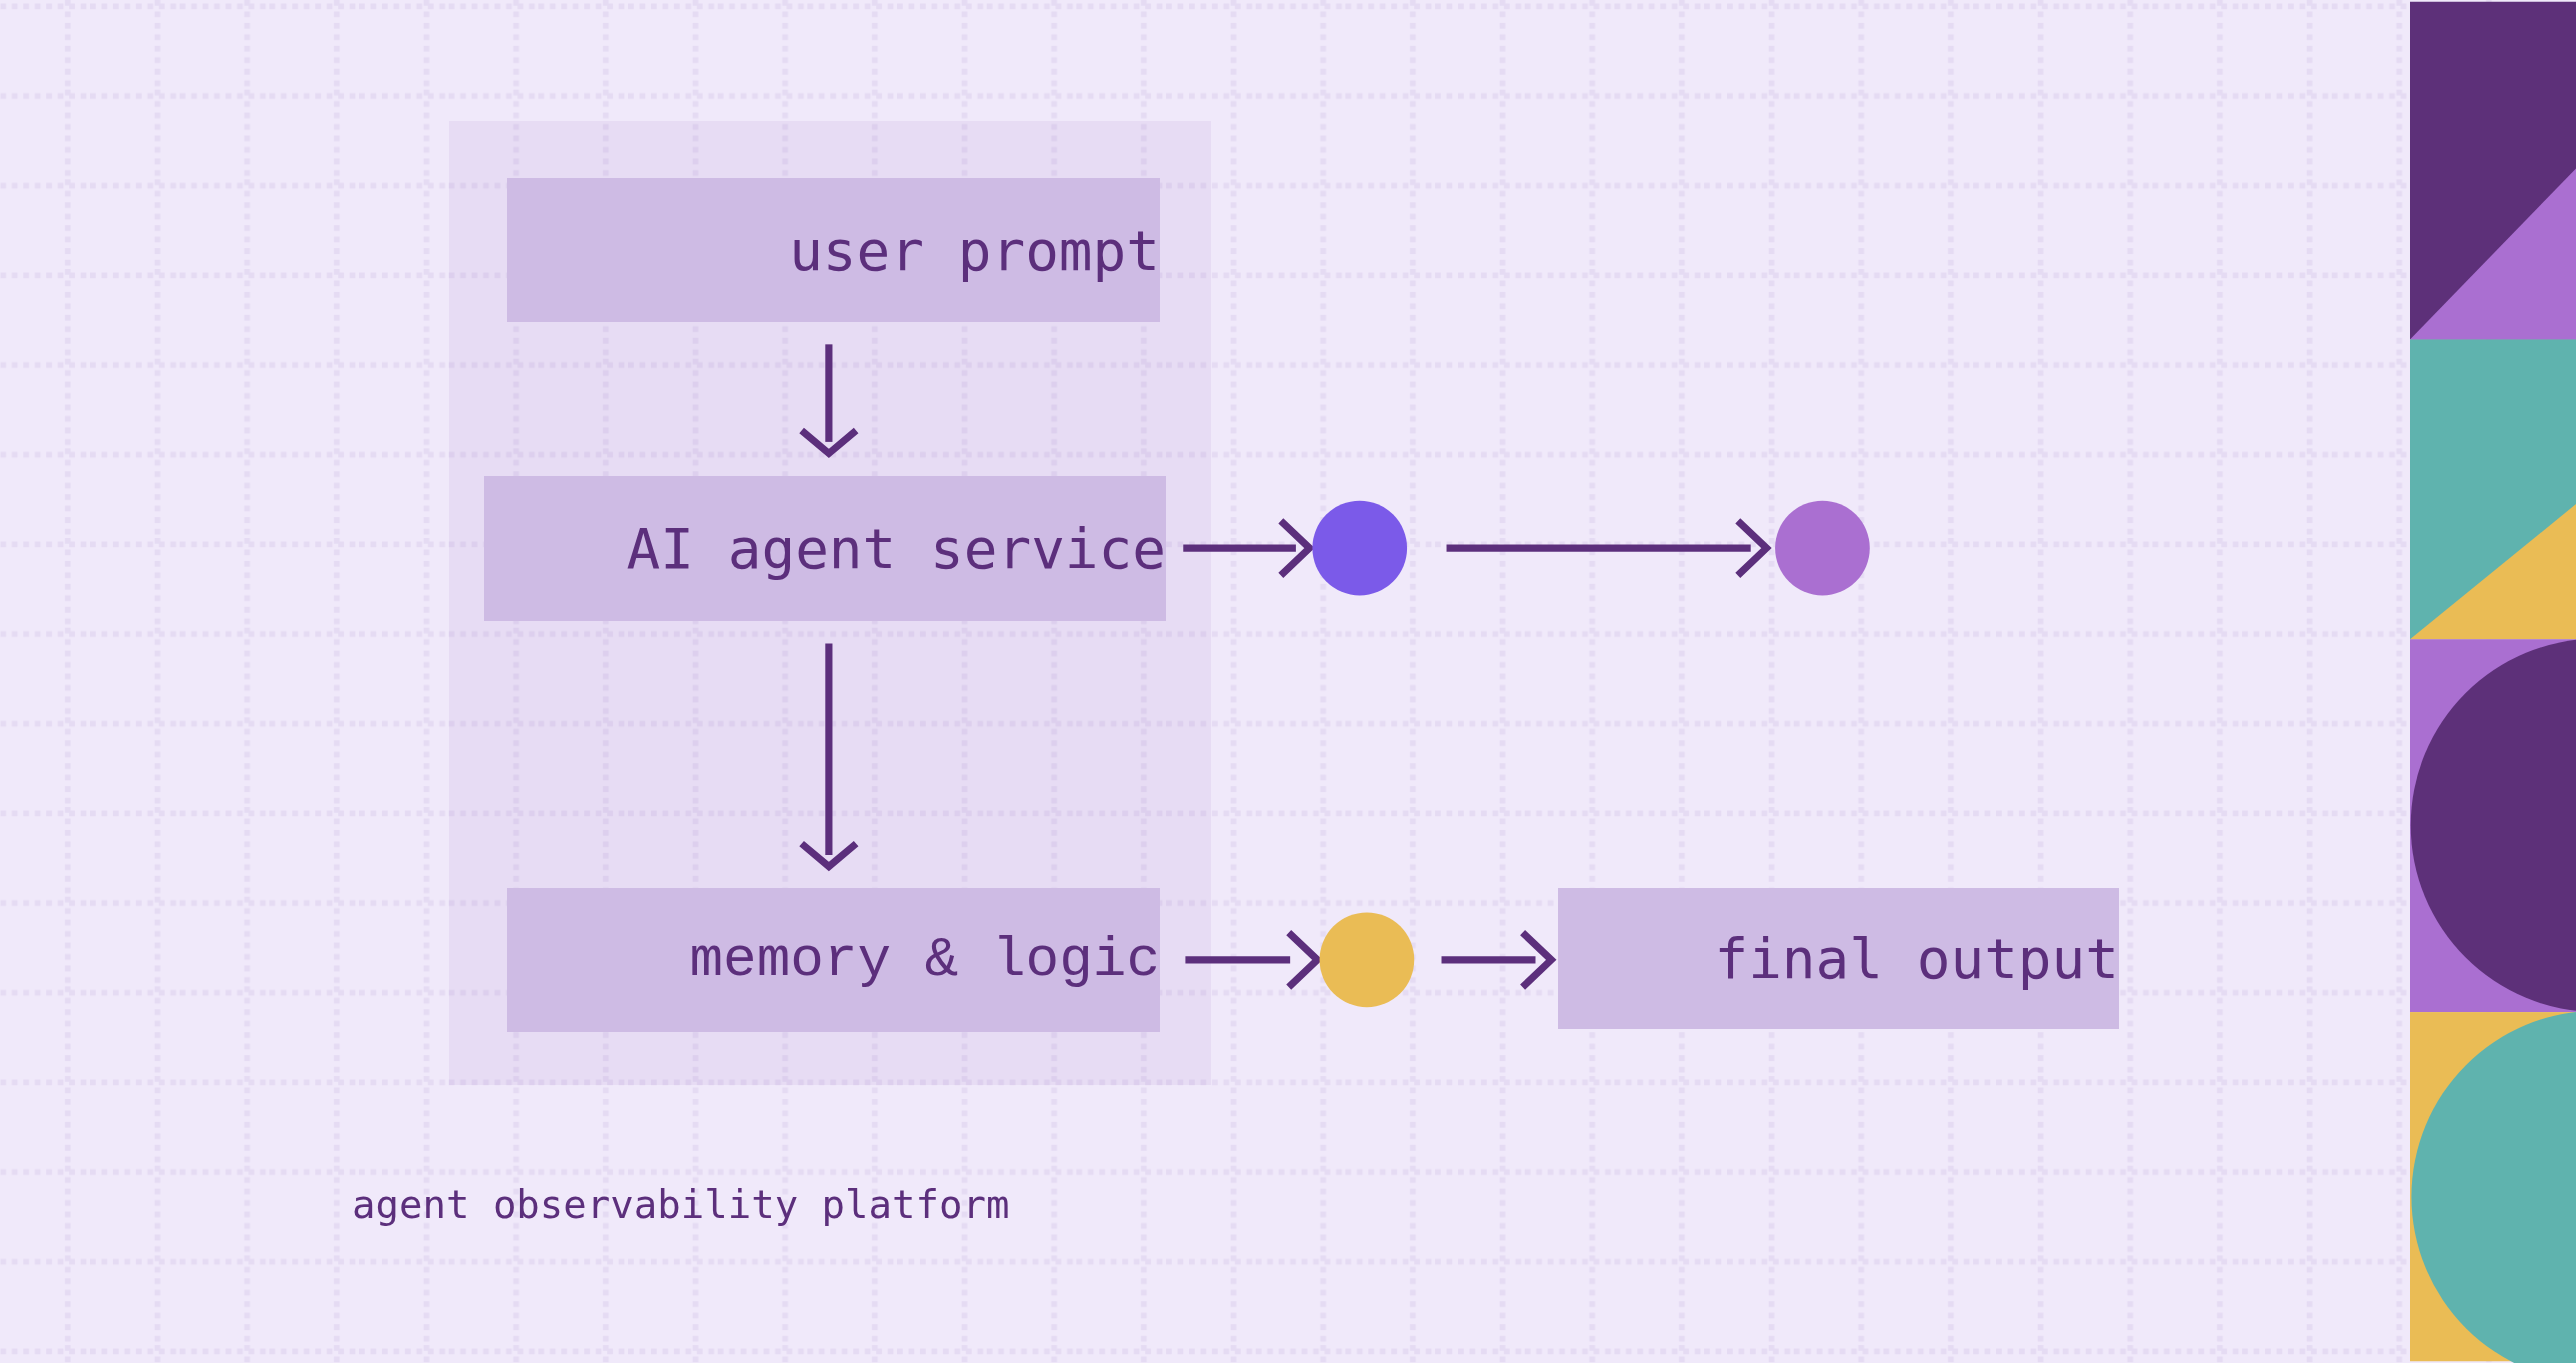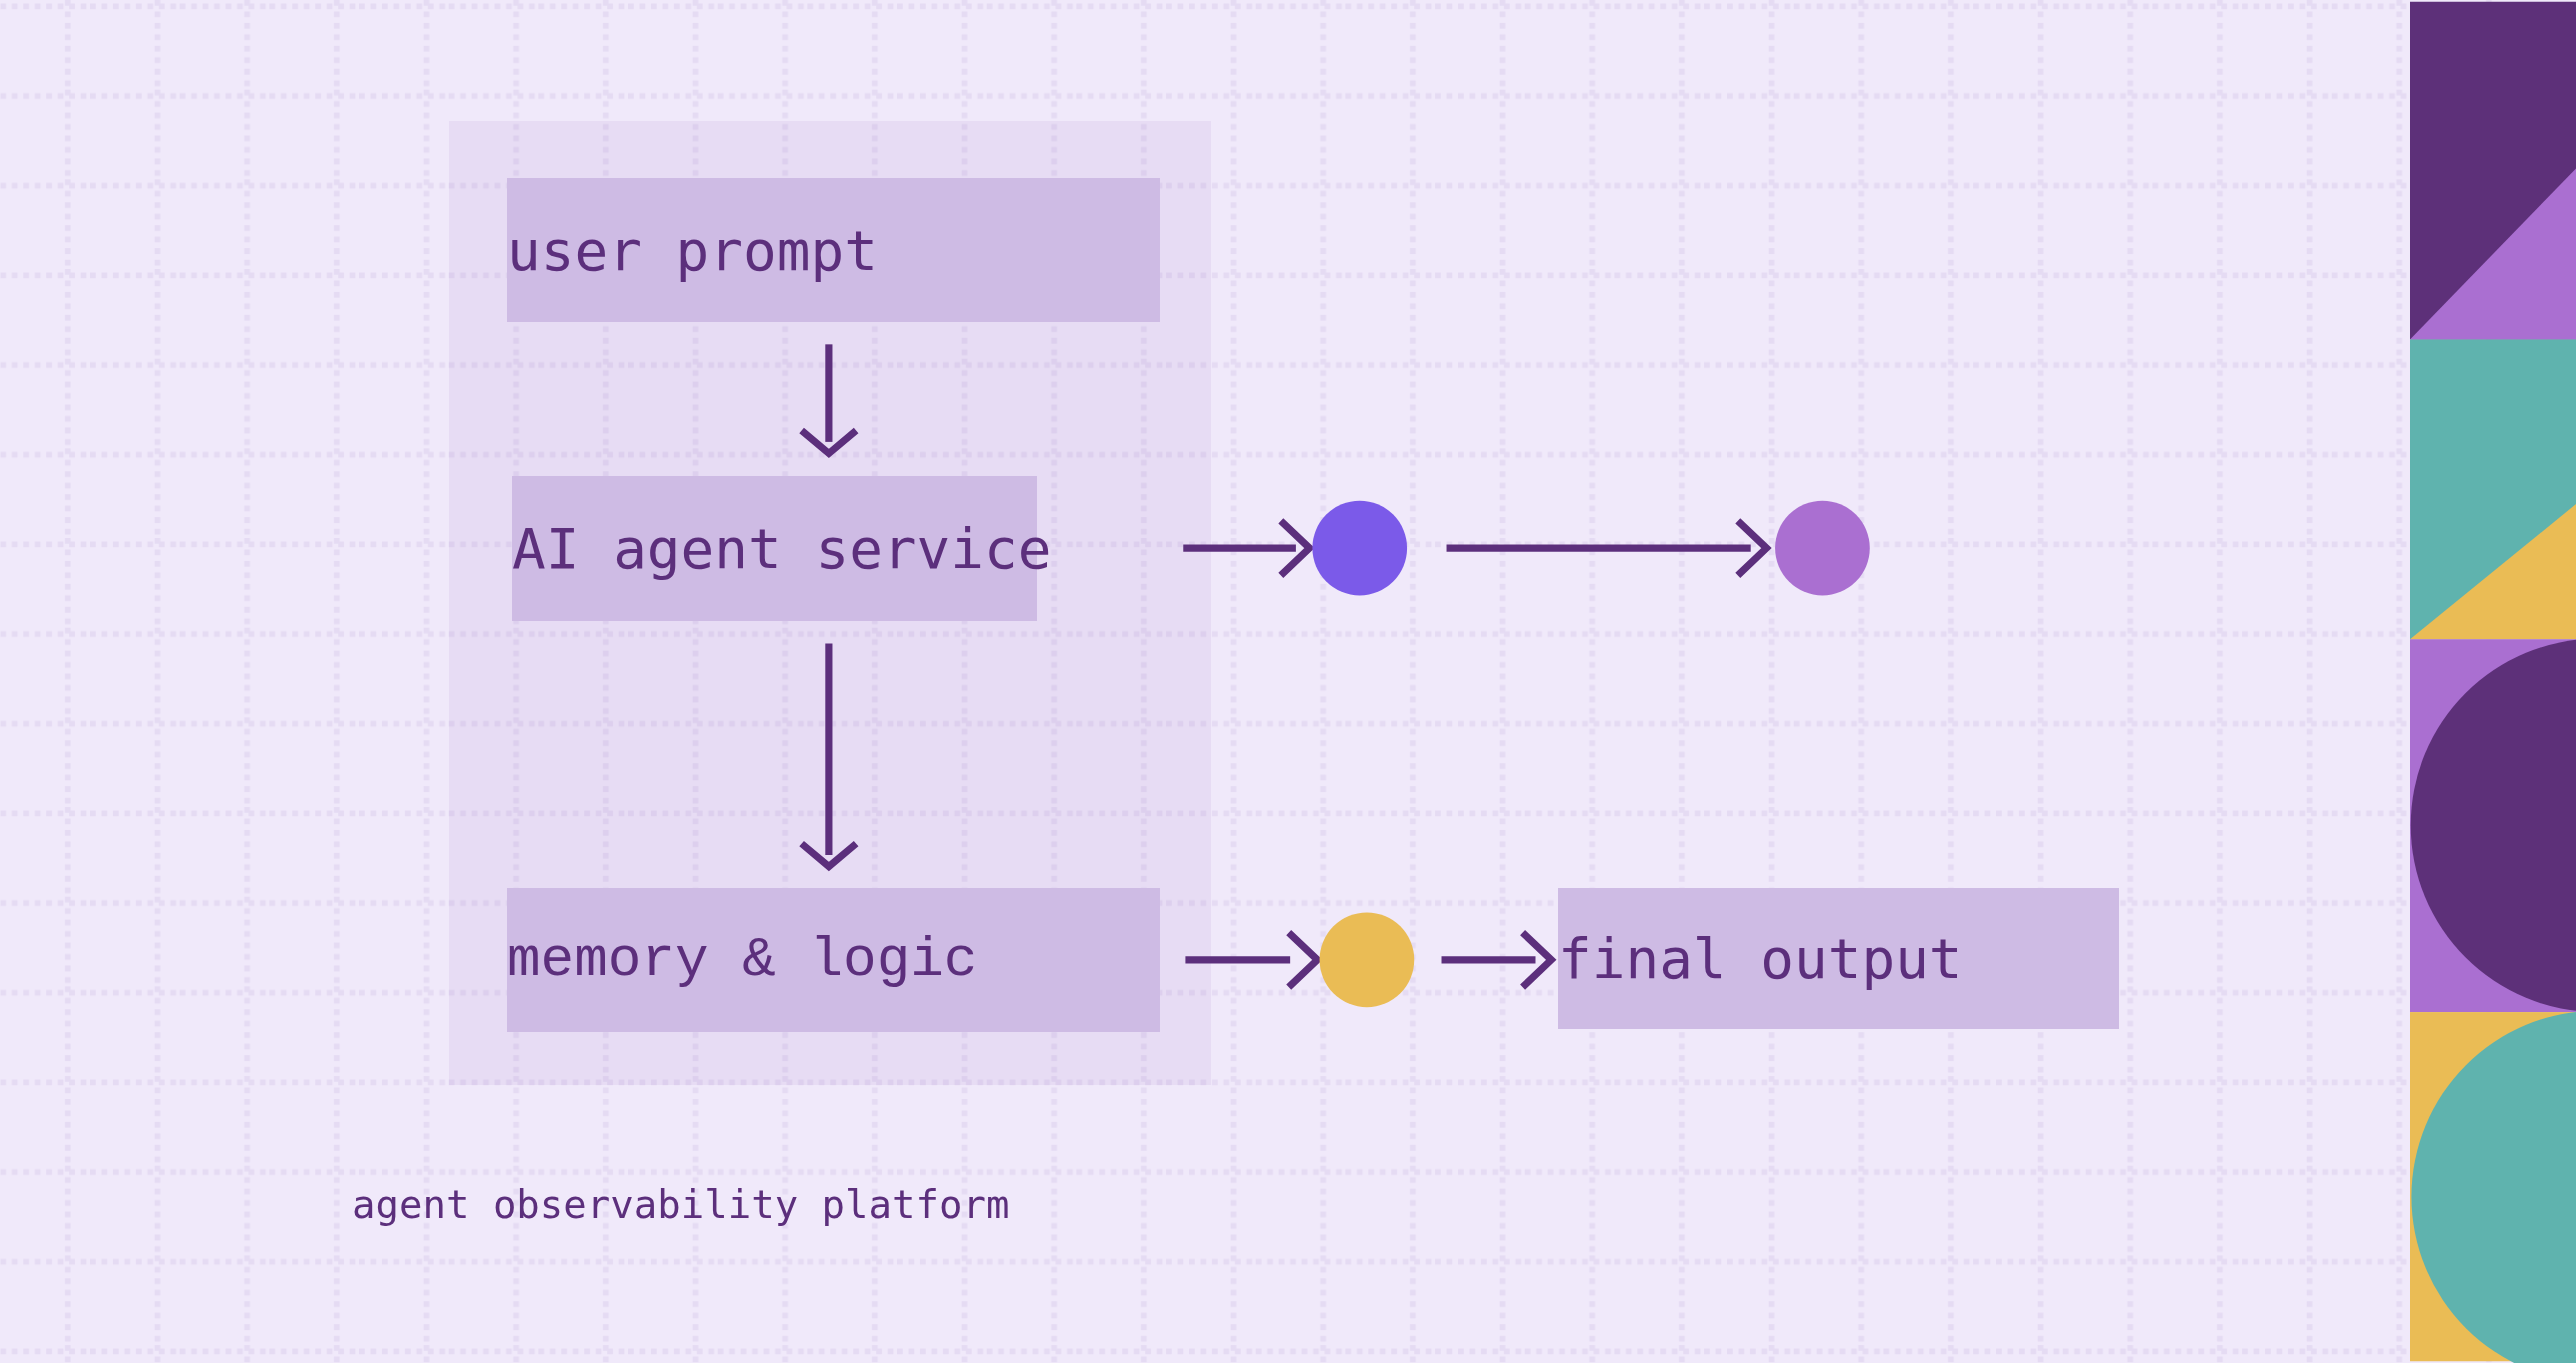--- a/index.html
+++ b/index.html
@@ -19,25 +19,25 @@
     background: rgba(124, 82, 176, 0.08);
   }
 
   .node {
     position: absolute;
     background: #cebbe4;
     color: #5c2f7c;
     font-size: 56px;
     display: flex;
     align-items: center;
-    justify-content: flex-start;
+    justify-content: flex-end;
     white-space: nowrap;
   }
   .node-user-prompt   { left: 507px;  top: 178px;  width: 653px; height: 144px; }
-  .node-agent-service { left: 512px;  top: 476px;  width: 525px; height: 145px; }
+  .node-agent-service { left: 484px;  top: 476px;  width: 682px; height: 145px; }
   .node-memory-logic  { left: 507px;  top: 888px; width: 653px; height: 144px; font-family: Liberation Mono, monospace; }
   .node-final-output  { left: 1558px; top: 888px; width: 561px; height: 141px; }
 
   .caption {
     position: absolute;
     left: 352px; top: 1176px;
     font-size: 39px;
     line-height: 57px;
     color: #5c2f7c;
     white-space: nowrap;

